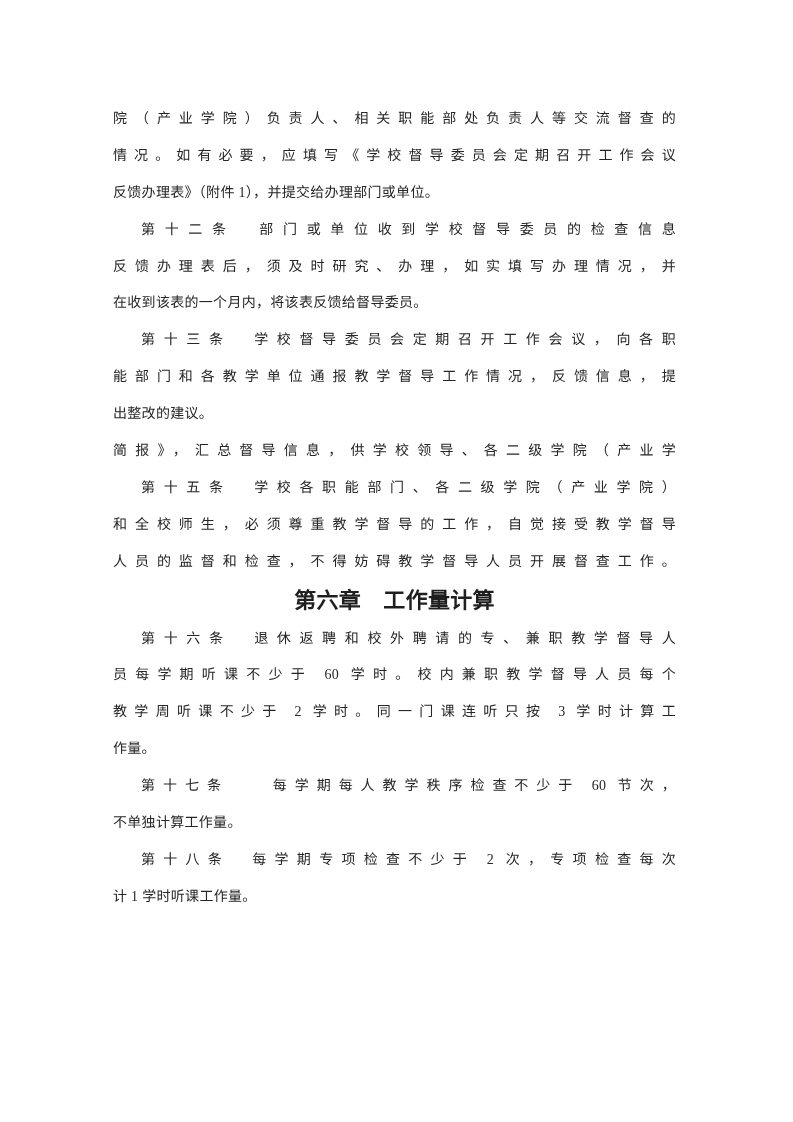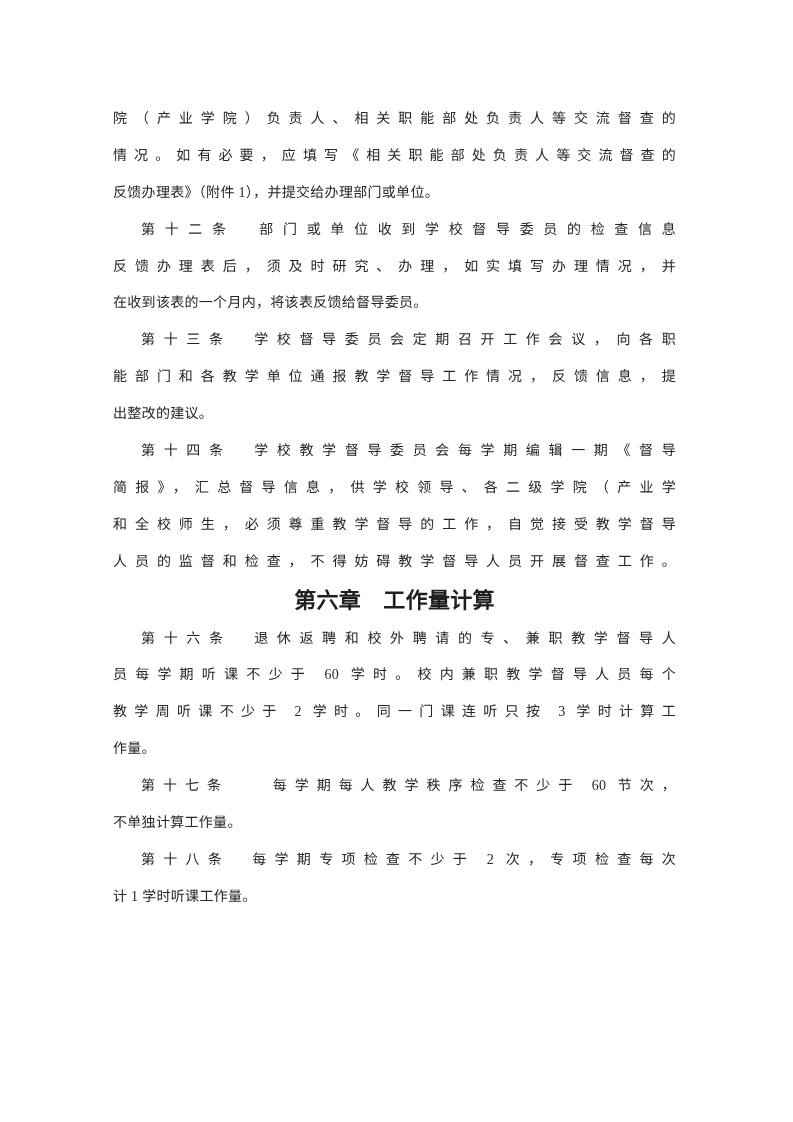--- a/index.html
+++ b/index.html
@@ -46,30 +46,30 @@
     text-align-last: center;
     color: #1f1f1f;
   }
 </style>
 </head>
 <body>
 
 <div class="page">
   <div class="content">
       <div class="line fill">院（产业学院）负责人、相关职能部处负责人等交流督查的</div>
-      <div class="line fill">情况。如有必要，应填写《相关职能部处负责人等交流督查的</div>
+      <div class="line fill">情况。如有必要，应填写《学校督导委员会定期召开工作会议</div>
       <div class="line">反馈办理表》（附件 1），并提交给办理部门或单位。</div>
       <div class="line indent fill">第十二条　部门或单位收到学校督导委员的检查信息</div>
       <div class="line fill">反馈办理表后，须及时研究、办理，如实填写办理情况，并</div>
       <div class="line">在收到该表的一个月内，将该表反馈给督导委员。</div>
       <div class="line indent fill">第十三条　学校督导委员会定期召开工作会议，向各职</div>
       <div class="line fill">能部门和各教学单位通报教学督导工作情况，反馈信息，提</div>
       <div class="line">出整改的建议。</div>
-      <div class="line indent fill">第十四条　学校教学督导委员会每学期编辑一期《督导</div>
       <div class="line fill">简报》，汇总督导信息，供学校领导、各二级学院（产业学</div>
+      <div class="line indent fill">第十五条　学校各职能部门、各二级学院（产业学院）</div>
       <div class="line fill">和全校师生，必须尊重教学督导的工作，自觉接受教学督导</div>
       <div class="line fill">人员的监督和检查，不得妨碍教学督导人员开展督查工作。</div>
       <div class="line heading">第六章　工作量计算</div>
       <div class="line indent fill">第十六条　退休返聘和校外聘请的专、兼职教学督导人</div>
       <div class="line fill">员每学期听课不少于 60 学时。校内兼职教学督导人员每个</div>
       <div class="line fill">教学周听课不少于 2 学时。同一门课连听只按 3 学时计算工</div>
       <div class="line">作量。</div>
       <div class="line indent fill">第十七条　　每学期每人教学秩序检查不少于 60 节次，</div>
       <div class="line">不单独计算工作量。</div>
       <div class="line indent fill">第十八条　每学期专项检查不少于 2 次，专项检查每次</div>

